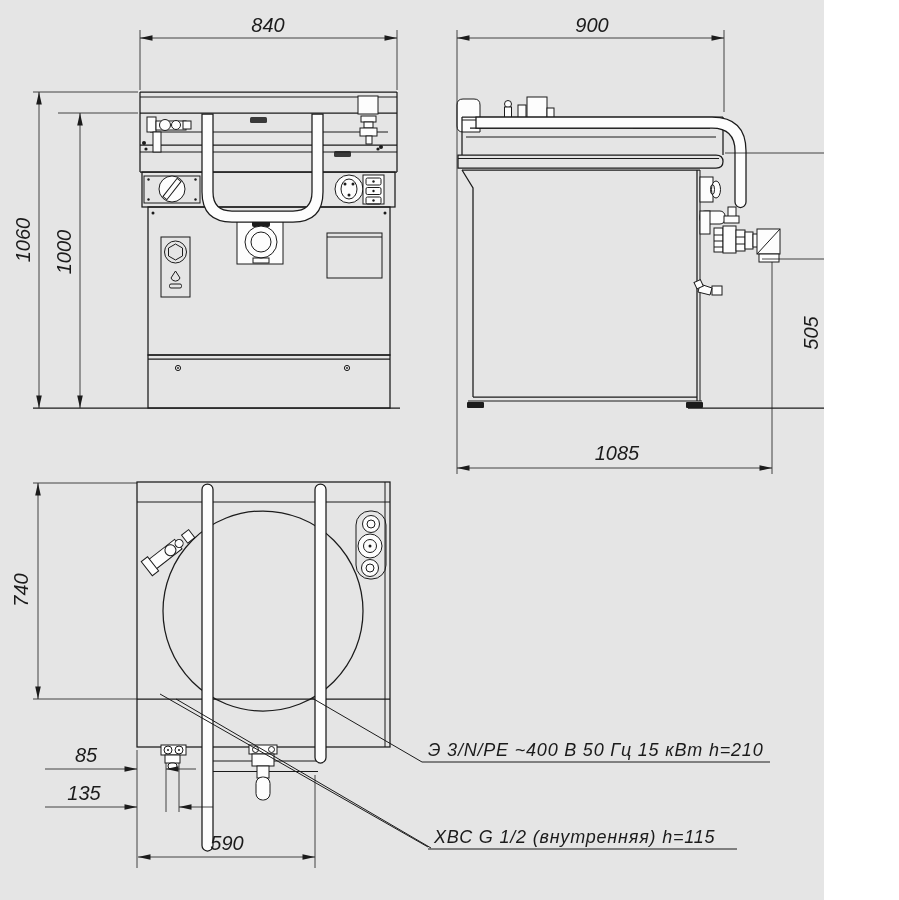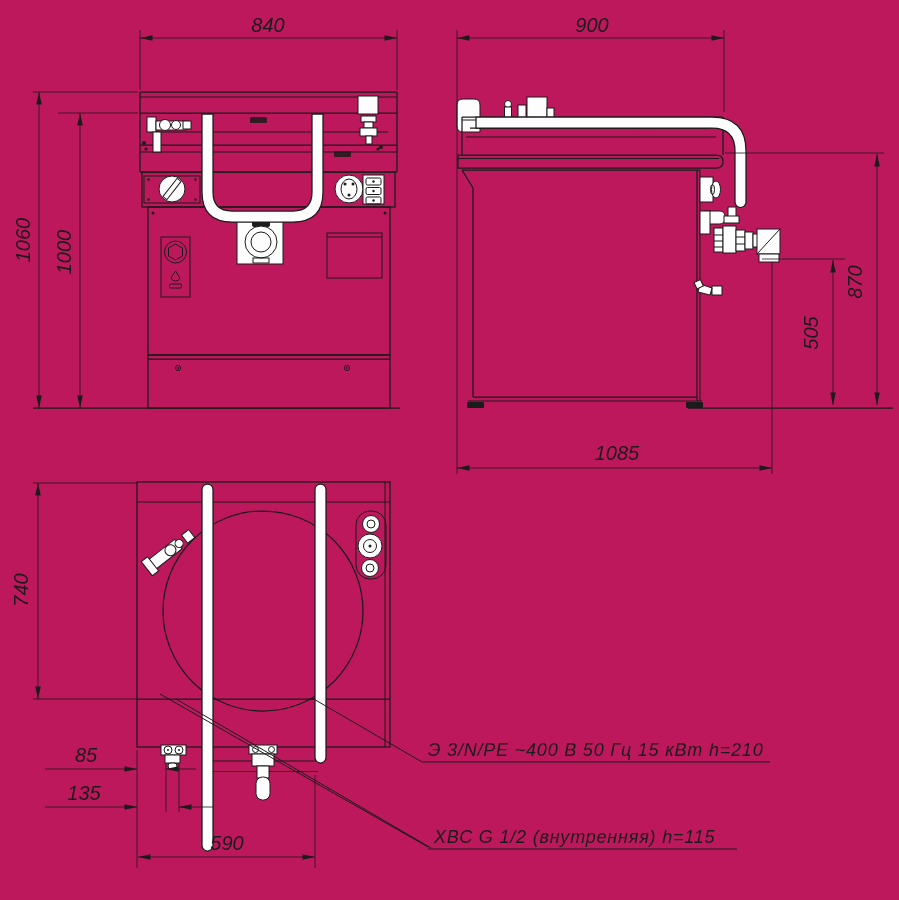--- a/index.html
+++ b/index.html
@@ -1,16 +1,16 @@
 <!DOCTYPE html>
 <html><head>
 <meta charset="utf-8">
 <style>
   html,body{margin:0;padding:0;background:#fff;}
-  #stage{position:relative;width:899px;height:900px;background:#be185d;overflow:hidden;
+  #stage{position:relative;width:824px;height:900px;background:#e5e5e5;overflow:hidden;
          font-family:"Liberation Sans",sans-serif;}
   svg{position:absolute;left:0;top:0;}
   .dim-text{font-family:"Liberation Sans",sans-serif;font-style:italic;font-size:20px;fill:#1b1b1b;}
   .note-text{font-family:"Liberation Sans",sans-serif;font-style:italic;font-size:18px;letter-spacing:0.8px;fill:#1b1b1b;}
   .ol{stroke:#1b1b1b;stroke-width:1.25;fill:none;}
   .ol-f{stroke:#1b1b1b;stroke-width:1.25;fill:#fdfdfd;}
   .dt{stroke:#1b1b1b;stroke-width:1;fill:none;}
   .dt-f{stroke:#1b1b1b;stroke-width:1;fill:#fdfdfd;}
   .thin{stroke:#1b1b1b;stroke-width:0.8;fill:none;}
   .dk{fill:#1b1b1b;stroke:none;}

